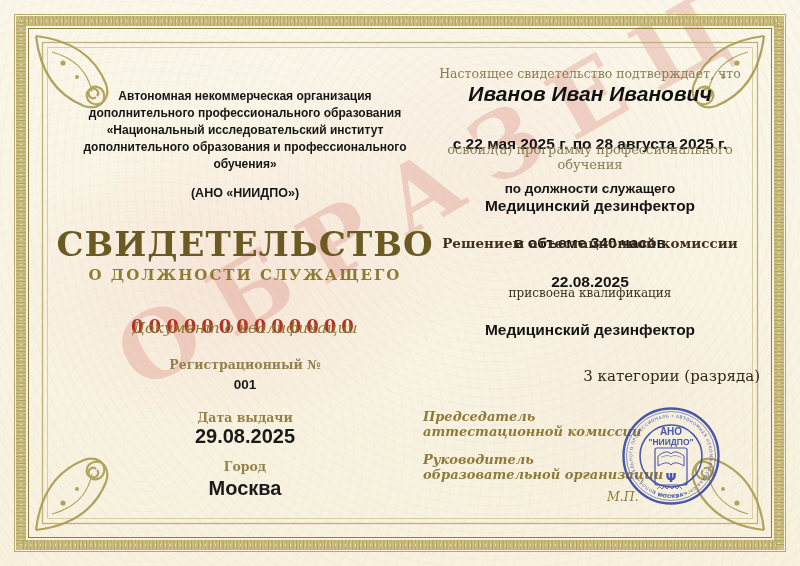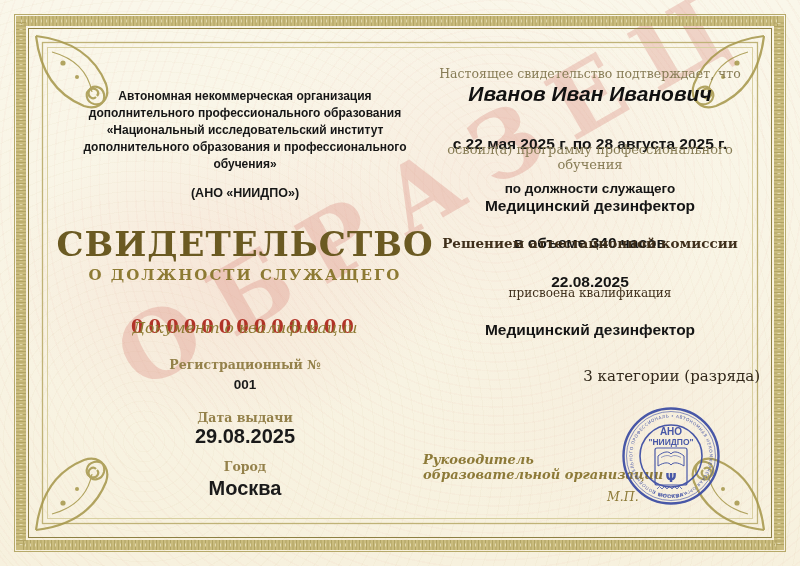--- a/index.html
+++ b/index.html
@@ -110,20 +110,24 @@
     <div class="abs col-right ctr r-olive" style="top:142px;font-size:13px">освоил(а) программу профессионального обучения</div>
     <div class="abs col-right ctr r-bold" style="top:161px;font-size:13.5px">по должности служащего</div>
     <div class="abs col-right ctr r-bold" style="top:177px;font-size:15.5px">Медицинский дезинфектор</div>
     <div class="abs col-right ctr r-bold" style="top:214px;font-size:15.5px">в объеме 340 часов</div>
     <div class="abs col-right ctr r-serif-bold" style="top:235px">Решением аттестационной комиссии</div>
     <div class="abs col-right ctr r-bold" style="top:253px;font-size:15.5px">22.08.2025</div>
     <div class="abs col-right ctr r-serif" style="top:286px">присвоена квалификация</div>
     <div class="abs col-right ctr r-bold" style="top:301px;font-size:15.5px">Медицинский дезинфектор</div>
     <div class="abs col-right ctr r-category" style="top:367px">3 категории (разряда)</div>
 
+    <div class="abs sig" style="left:423px;top:409px">
+      <div>Председатель</div>
+      <div>аттестационной комиссии</div>
+    </div>
     <div class="abs sig" style="left:423px;top:452px">
       <div>Руководитель</div>
       <div>образовательной организации</div>
     </div>
     <div class="abs mp" style="left:607px;top:489px">М.П.</div>
   </div>
 
   <div class="seal-wrap">
     <svg width="120" height="120" viewBox="0 0 120 120">
       <g stroke="#3a4ba3" fill="none">

